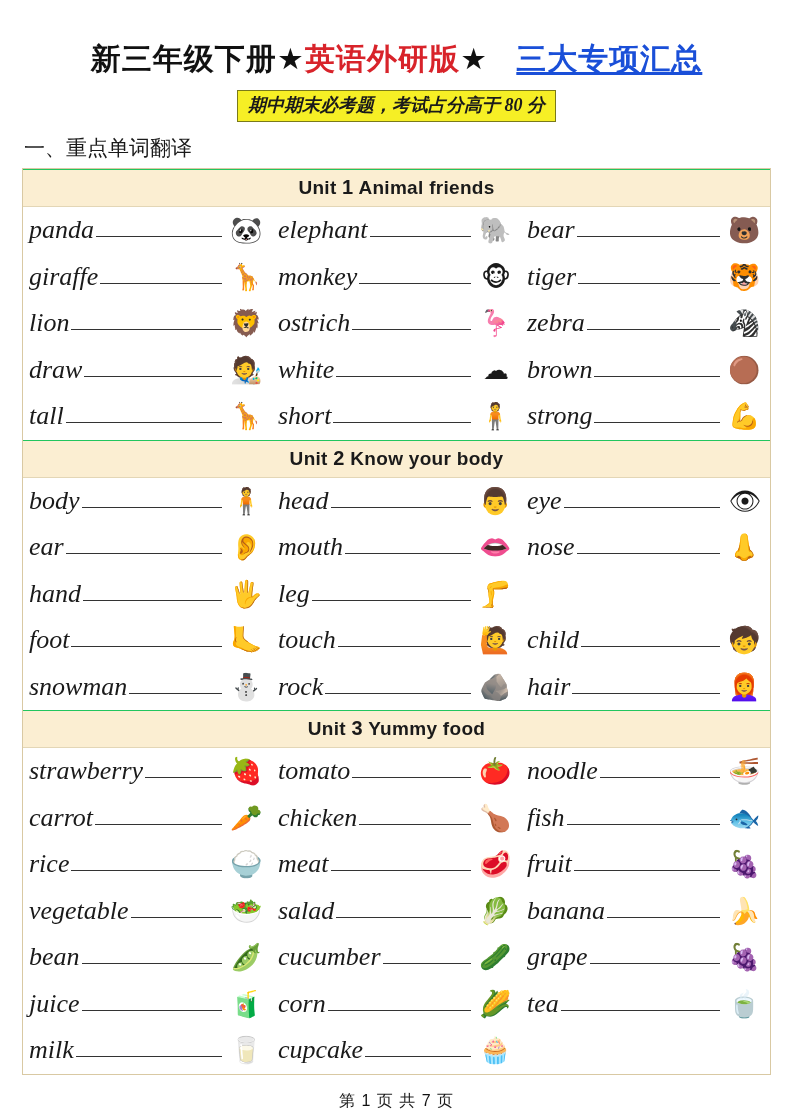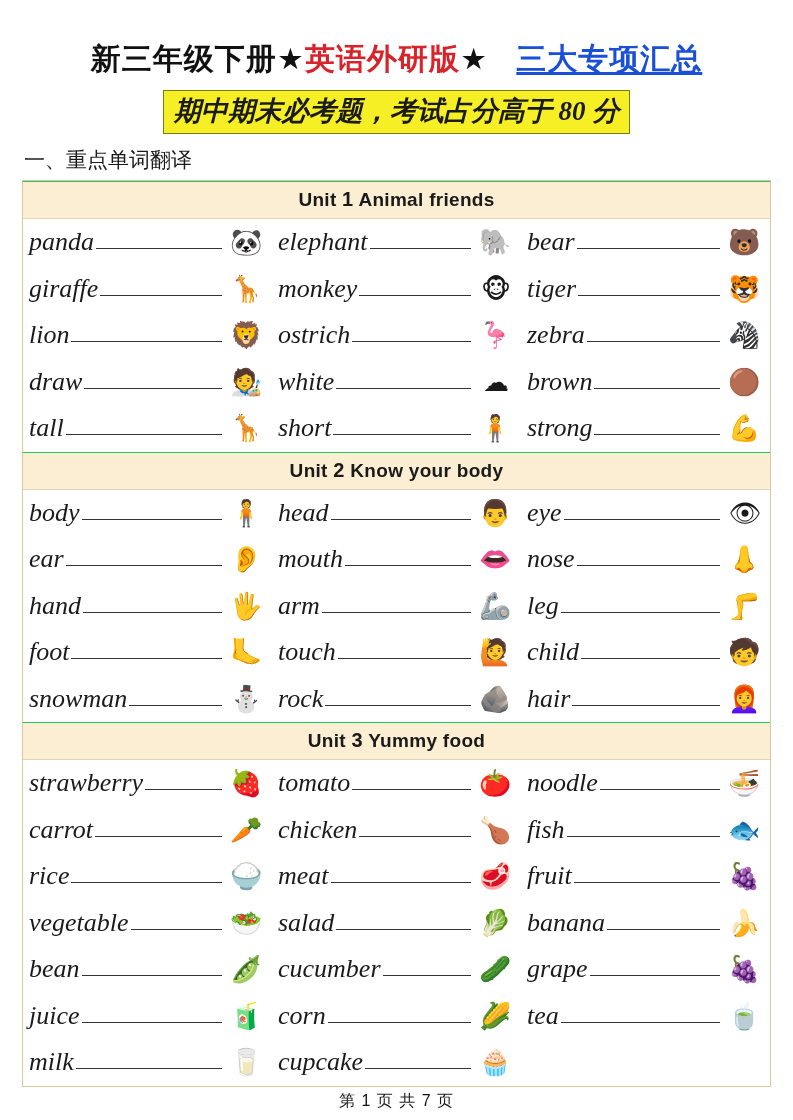--- a/index.html
+++ b/index.html
@@ -46,21 +46,21 @@
   }
 
   .subtitle-wrap {
     display: flex;
     justify-content: center;
     margin-top: 10px;
   }
   .subtitle {
     background: #f6ef25;
     border: 1px solid #7a7a1a;
-    font-size: 27px;
+    font-size: 18px;
     padding: 2px 10px 4px 10px;
     font-style: italic;
     font-weight: bold;
     white-space: nowrap;
   }
 
   .section-heading {
     font-size: 21px;
     margin: 12px 0 6px 2px;
     color: #1a1a1a;
@@ -288,25 +288,20 @@
           <span class="pic">👃</span>
         </div>
       </div>
       <div class="row">
         <div class="cell">
           <span class="word">hand</span>
           <span class="blank"></span>
           <span class="pic">🖐</span>
         </div>
         <div class="cell">
-          <span class="word">arm</span>
-          <span class="blank"></span>
-          <span class="pic">🦾</span>
-        </div>
-        <div class="cell">
           <span class="word">leg</span>
           <span class="blank"></span>
           <span class="pic">🦵</span>
         </div>
       </div>
       <div class="row">
         <div class="cell">
           <span class="word">foot</span>
           <span class="blank"></span>
           <span class="pic">🦶</span>

